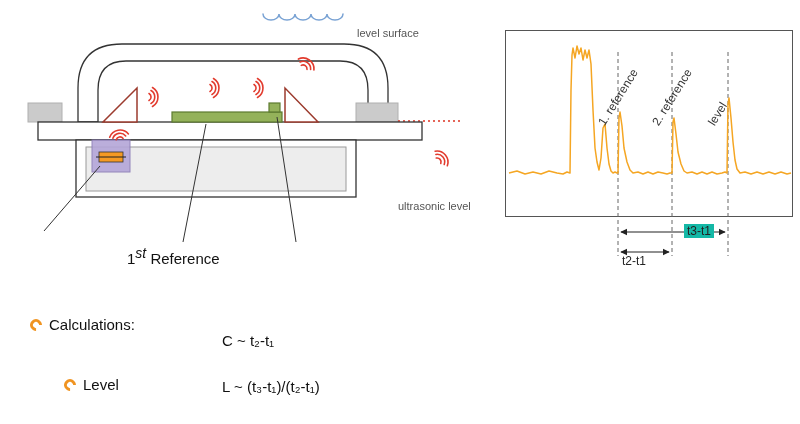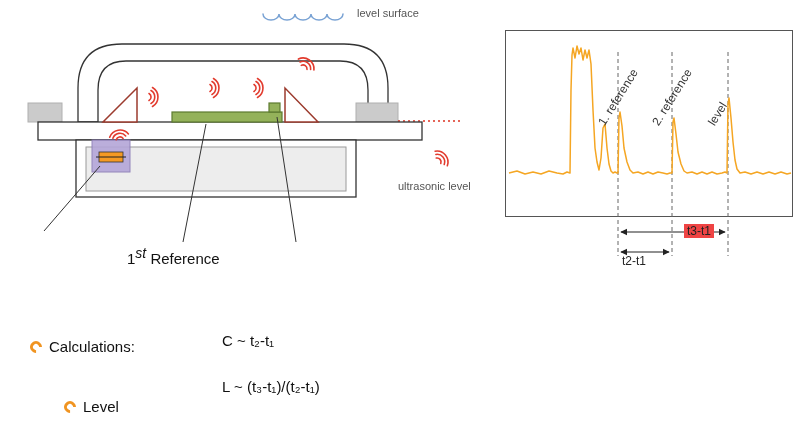--- a/index.html
+++ b/index.html
@@ -1,26 +1,26 @@
 <!DOCTYPE html>
 <html style="--trace: #f5a623; --wave: #e23b2e; --green: #94b25a; --green-border: #5d7b2f; --purple: #b4a6d8; --piezo-orange: #f59a23; --gray-block: #cbcbcb; --bullet: #f09421; --dotted-red: #dd3322; --blue-wave: #7aa3d4;"><head>
 <meta charset="utf-8">
 <style>
   html,body{margin:0;padding:0;background:#fff;}
   .canvas{position:relative;width:800px;height:424px;background:#fff;overflow:hidden;
           font-family:"Liberation Sans",sans-serif;color:#111;}
   .abs{position:absolute;}
   .lbl{position:absolute;white-space:nowrap;}
-  .small{font-size:11px;color:#555;}
+  .small{font-size:11px;color:#555;margin-top:20px;}
   .big{font-size:15px;color:#111;}
   sup{font-size:14px;font-style:italic;}
   .rot{position:absolute;font-size:12px;color:#333;white-space:nowrap;
        transform-origin:0 100%;transform:rotate(-58deg);}
   .tlabel{position:absolute;font-size:12px;color:#222;white-space:nowrap;}
-  .calc-row{position:absolute;display:flex;align-items:center;font-size:15px;margin-top:22px;}
+  .calc-row{position:absolute;display:flex;align-items:center;font-size:15px;}
   .bullet{display:inline-block;width:6px;height:6px;border:3px solid var(--bullet);
           border-right-color:transparent;border-radius:50%;margin-right:7px;
           transform:rotate(45deg);flex:0 0 auto;}
   
   .outline{fill:#fff;stroke:#333;stroke-width:1.3;}
   .grayblock{fill:var(--gray-block);stroke:#b0b0b0;stroke-width:1;}
   .tank-inner{fill:#ededed;stroke:#9a9a9a;stroke-width:1;}
   .purple{fill:var(--purple);opacity:.9;stroke:#8a7ab5;stroke-width:1;}
   .orange{fill:var(--piezo-orange);stroke:#333;stroke-width:.8;}
   .green{fill:var(--green);stroke:var(--green-border);stroke-width:1.2;}
@@ -96,21 +96,21 @@
       </g>
     <polyline id="trace" class="trace" points="4,143 12,141 20,144 28,142 36,144 44,141 52,143 58,144 62,142 65,143 66,60 67,25 68,18 70,28 72,16 74,24 76,18 78,30 80,20 82,28 84,20 86,34 88,80 90,118 92,132 94,140 96,128 98,98 100,94 102,118 104,134 106,141 108,143 110,142 112,143 113,143 114,88 115,82 117,96 119,118 122,132 125,140 128,143 133,142 138,144 143,142 148,144 153,142 158,143 162,144 165,143 167,143 168,92 169,88 171,104 173,122 176,134 179,141 182,143 187,142 192,144 197,142 202,144 207,142 212,144 217,143 220,142 222,143 223,74 224,68 226,88 228,112 230,130 232,139 235,143 240,142 246,144 252,142 258,144 264,142 270,144 276,142 282,144 286,143"></polyline>
     <line id="arrow-t31" class="arrow" y1="202" y2="202" marker-start="url(#arr)" marker-end="url(#arr)" x1="116" x2="220"></line>
     <line id="arrow-t21" class="arrow" y1="222" y2="222" marker-start="url(#arr)" marker-end="url(#arr)" x1="116" x2="164"></line>
   </svg>
 
   <div class="rot" style="left:607px;top:114px">1. reference</div>
   <div class="rot" style="left:661px;top:114px">2. reference</div>
   <div class="rot" style="left:717px;top:114px">level</div>
 
-  <div class="tlabel" style="left:684px;top:224px;background:#ef4444;padding:0 3px">t3-t1</div>
+  <div class="tlabel" style="left:684px;top:224px;background:#14b8a6;padding:0 3px">t3-t1</div>
   <div class="tlabel" style="left:622px;top:254px">t2-t1</div>
 
   <div class="lbl small" style="left:357px;top:7px">level surface</div>
   <div class="lbl small" style="left:398px;top:180px">ultrasonic level</div>
 
 
   <div class="lbl big" style="left:127px;top:245px">
     <span>1</span><sup>st</sup><span> Reference</span>
   </div>
 

